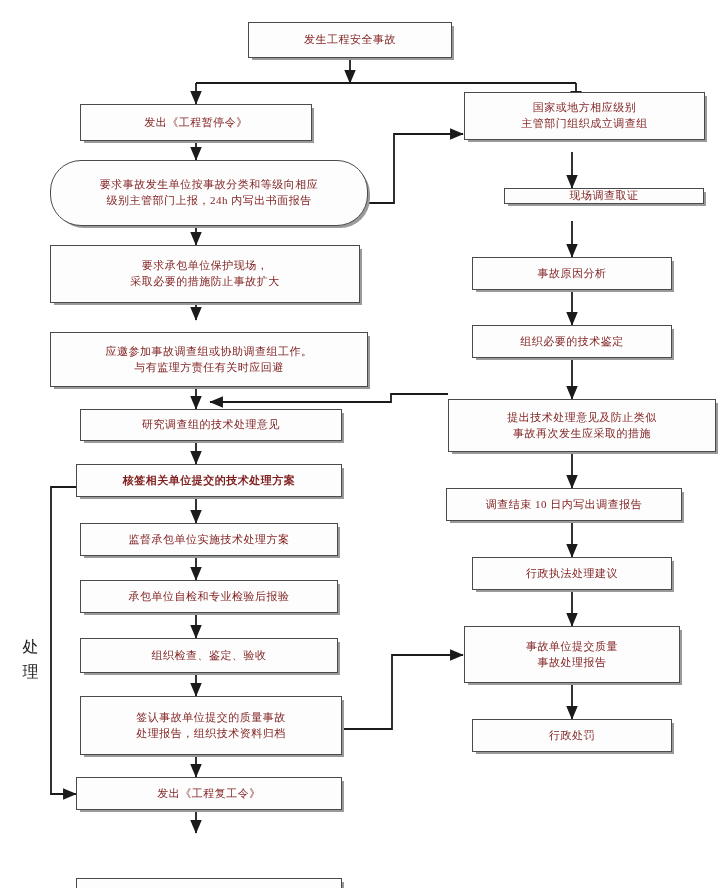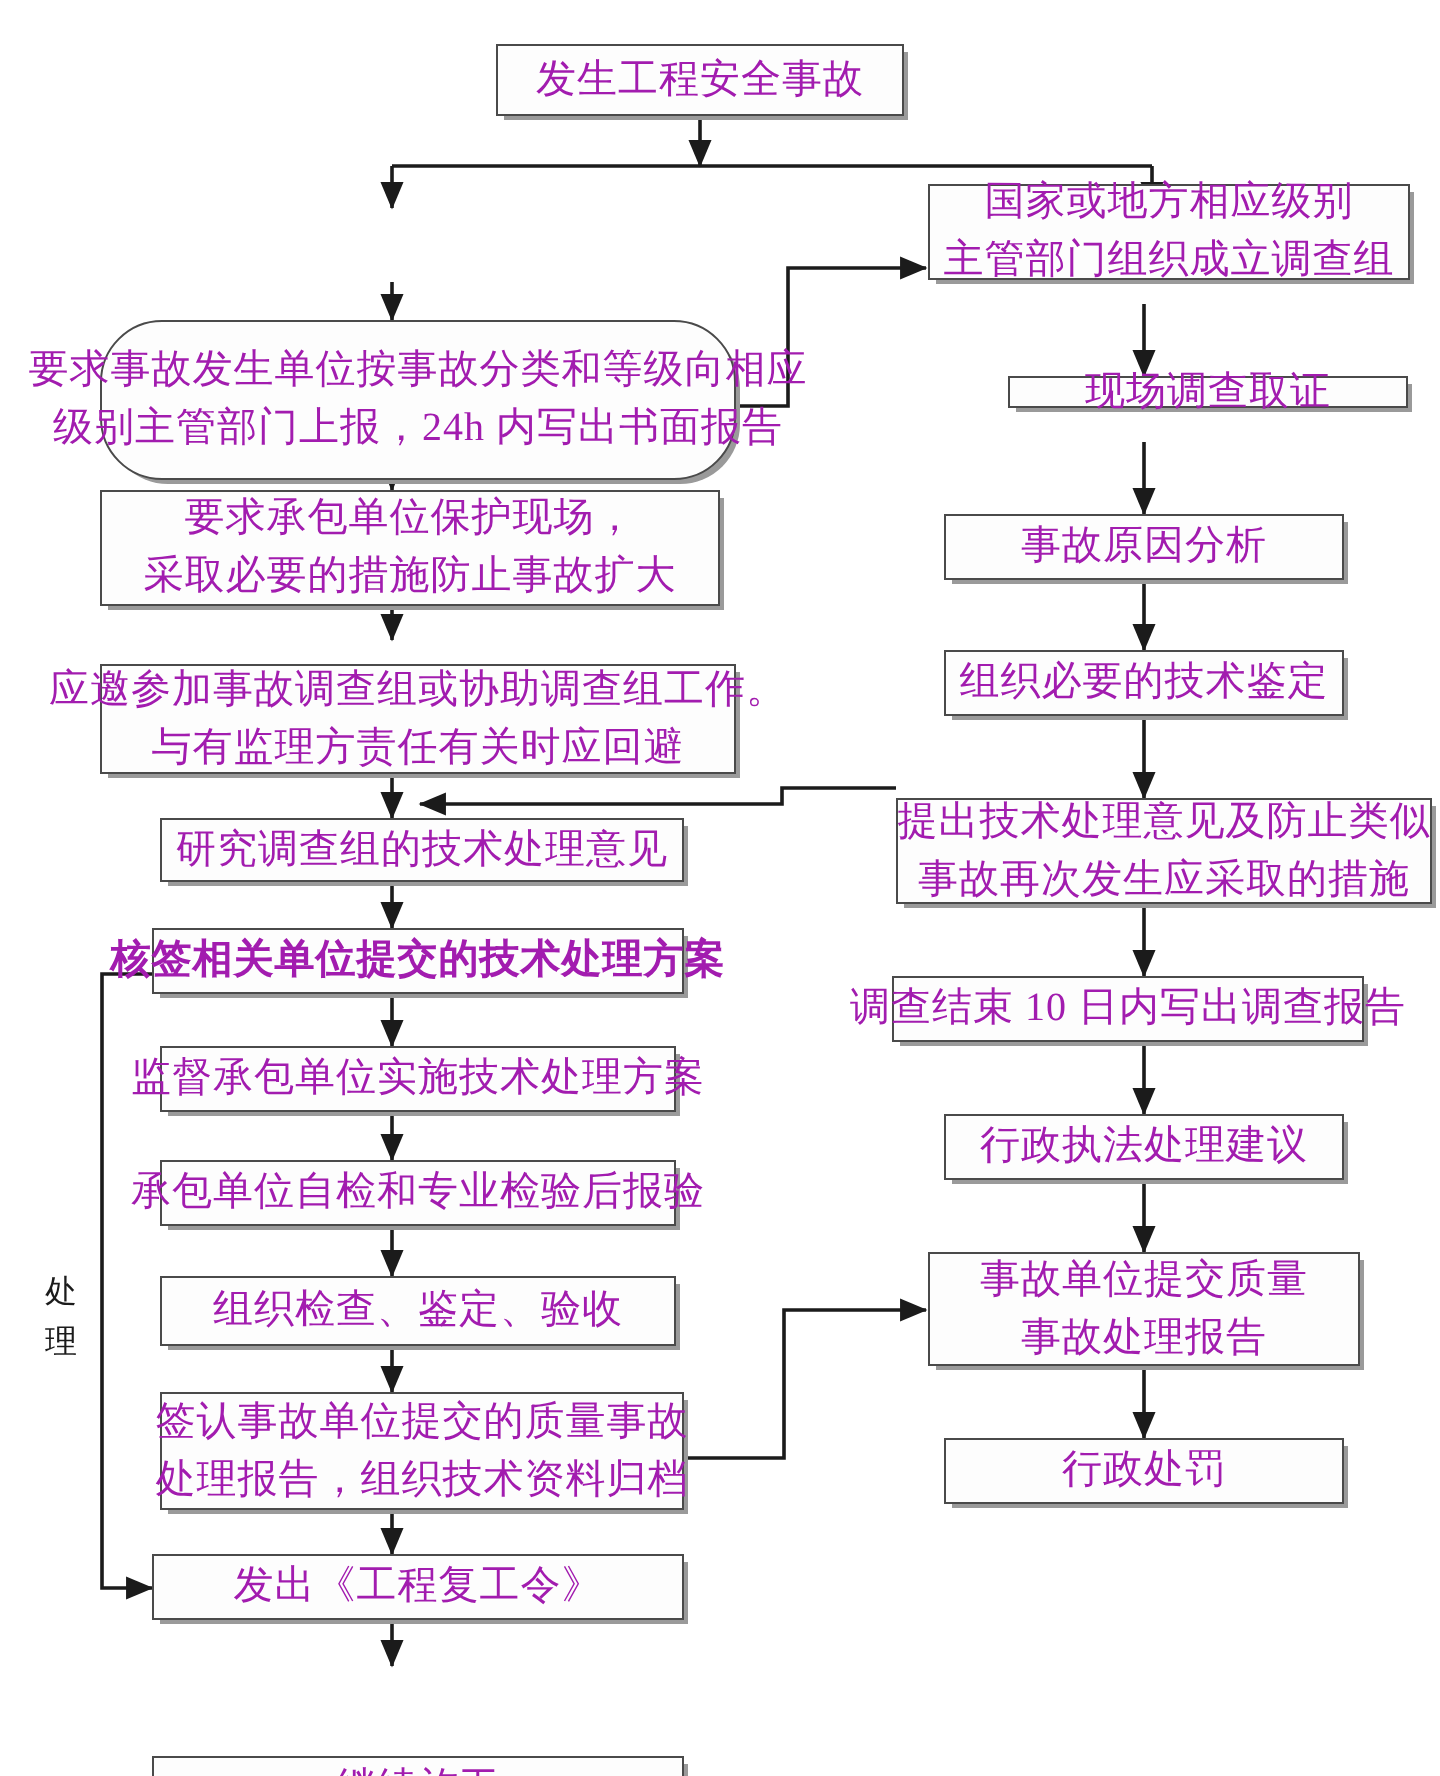--- a/index.html
+++ b/index.html
@@ -24,22 +24,22 @@
     position:absolute;
     box-sizing:border-box;
     background:#fdfdfd;
     border:1px solid #4a4a4a;
     box-shadow:3px 3px 0 -1px #9a9a9a;
     display:flex;
     flex-direction:column;
     align-items:center;
     justify-content:center;
     text-align:center;
-    color:#a21caf;
-    font-size:20px;
+    color:#7f1d1d;
+    font-size:11px;
     line-height:1.45;
     letter-spacing:0.5px;
     z-index:2;
   }
   .node .ln{display:block;white-space:nowrap;}
   .side-label{
     position:absolute;
     z-index:2;
     font-size:16px;
     line-height:1.55;
@@ -97,27 +97,30 @@
       <path d="M343,729 L392,729 L392,655 L463,655" marker-end="url(#ah)"></path>
 
       <path d="M76,487 L51,487 L51,794 L76,794" marker-end="url(#ah)"></path>
     </g>
   </svg>
 
   <div class="node" style="left:248px;top:22px;width:204px;height:36px;">
     <span class="ln">发生工程安全事故</span>
   </div>
 
+  <div class="node" style="left:80px;top:104px;width:232px;height:37px;">
+    <span class="ln">发出《工程暂停令》</span>
+  </div>
 
   <div class="node" style="left:464px;top:92px;width:241px;height:48px;">
     <span class="ln">国家或地方相应级别</span>
     <span class="ln">主管部门组织成立调查组</span>
   </div>
 
-  <div class="node" style="left:50px;top:160px;width:318px;height:80px;border-radius:31px;">
+  <div class="node" style="left:50px;top:160px;width:318px;height:66px;border-radius:31px;">
     <span class="ln">要求事故发生单位按事故分类和等级向相应</span>
     <span class="ln">级别主管部门上报，24h 内写出书面报告</span>
   </div>
 
   <div class="node" style="left:472px;top:188px;width:200px;height:16px;margin-left:32px;">
     <span class="ln">现场调查取证</span>
   </div>
 
   <div class="node" style="left:50px;top:245px;width:310px;height:58px;">
     <span class="ln">要求承包单位保护现场，</span>

